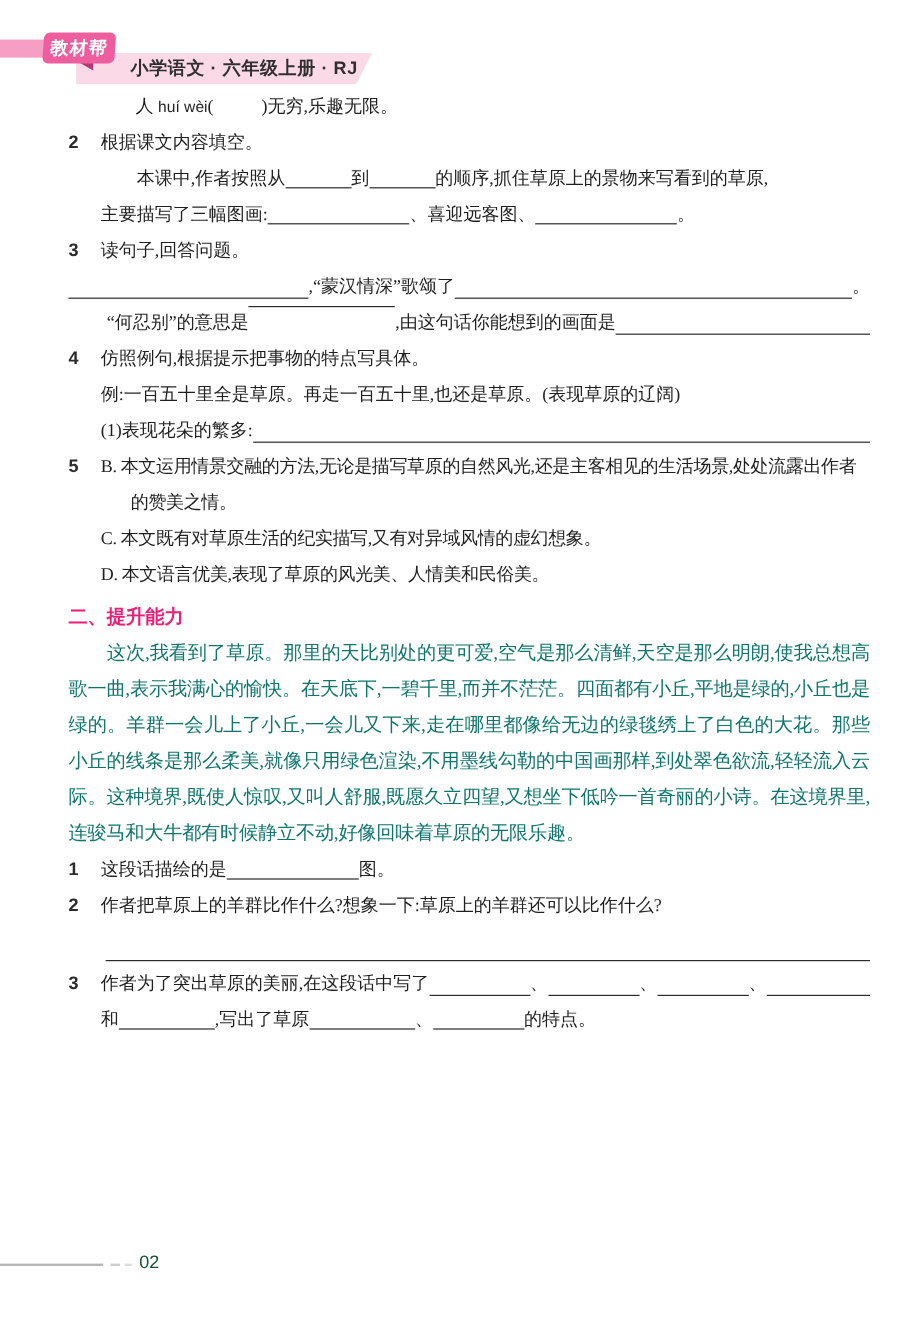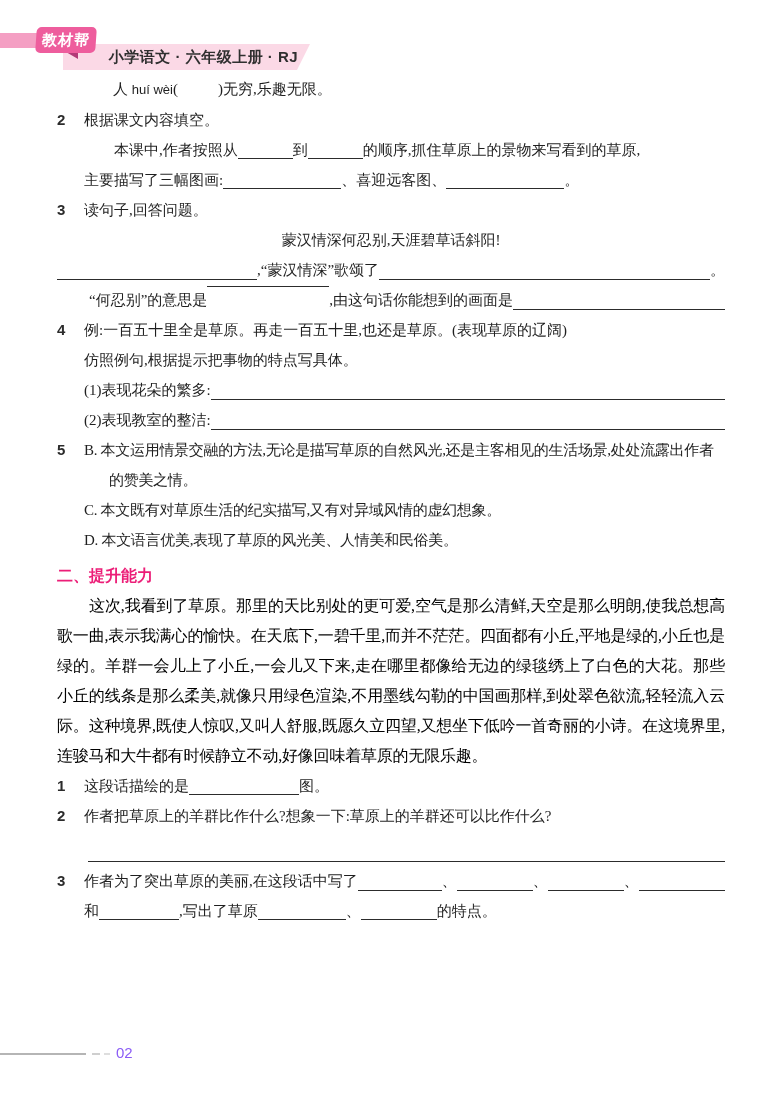--- a/index.html
+++ b/index.html
@@ -45,30 +45,30 @@
   .blank{display:inline-block;height:1px;border-bottom:1px solid #2c2c2c;vertical-align:-4px;}
   .w55{width:55px}.w76{width:76px}.w80{width:80px}.w84{width:84px}.w88{width:88px}
   .w110{width:110px}.w118{width:118px}.w122{width:122px}.w200{width:200px}
   .fline{display:flex;}
   .fline > span{white-space:nowrap;}
   .bfill{flex:1 1 auto;border-bottom:1px solid #2c2c2c;margin-bottom:5px;}
   .sec-title{
     margin-top:6px;font-family:"Liberation Sans","DejaVu Sans",sans-serif;
     font-weight:bold;font-size:16px;color:var(--section_title,#ec1e78);
   }
-  .passage{font-size:16px;line-height:30px;text-align:justify;text-indent:2em;letter-spacing:-0.2px;color:#000000;}
+  .passage{font-size:16px;line-height:30px;text-align:justify;text-indent:2em;letter-spacing:-0.2px;color:#0f766e;}
   .answer-line{margin-left:31px;margin-top:8px;height:22px;border-bottom:1px solid #2c2c2c;}
   .mt4{margin-top:4px;}
   
   .footer-line{position:absolute;left:0;top:1053px;width:86px;height:2px;background:var(--footer_gray,#b5b5b5);}
   .footer-dash1{position:absolute;left:92px;top:1053px;width:8px;height:2px;background:#cfcfcf;}
   .footer-dash2{position:absolute;left:104px;top:1053px;width:6px;height:2px;background:#dedede;}
   .footer-page{
     position:absolute;left:116px;top:1044px;
-    font-family:"Liberation Sans","DejaVu Sans",sans-serif;font-size:15px;color:#8b5cf6;
+    font-family:"Liberation Sans","DejaVu Sans",sans-serif;font-size:15px;color:#14532d;
   }
 </style>
 </head>
 <body>
 
 <div class="page">
 
   <div class="hdr-strip"></div>
   <div class="hdr-fold"></div>
   <div class="hdr-badge">教材帮</div>
@@ -94,45 +94,40 @@
         </div>
       </div>
     </div>
 
     <div class="row">
       <span class="qnum">3</span>
       <div class="qbody">
         <div>读句子,回答问题。</div>
       </div>
     </div>
-    <div class="center">蒙汉情深何忍别,天涯碧草话斜阳!</div>
     <div class="fline">
       <span class="blank w200" style="align-self:flex-end;margin-bottom:5px"></span>
         <span>,“蒙汉情深”歌颂了</span>
         <span class="bfill"></span>
         <span>。</span>
     </div>
     <div class="fline" style="padding-left:32px">
       <span>“何忍别”的意思是</span>
         <span class="blank w122"></span>
         <span>,由这句话你能想到的画面是</span>
         <span class="bfill"></span>
     </div>
 
     <div class="row">
       <span class="qnum">4</span>
       <div class="qbody">
+        <div>仿照例句,根据提示把事物的特点写具体。</div>
         <div>例:一百五十里全是草原。再走一百五十里,也还是草原。(表现草原的辽阔)</div>
-        <div>仿照例句,根据提示把事物的特点写具体。</div>
         <div class="fline">
           <span>(1)表现花朵的繁多:</span>
-            <span class="bfill"></span>
-        </div>
-        <div class="fline">
-          <span>(2)表现教室的整洁:</span>
             <span class="bfill"></span>
         </div>
       </div>
     </div>
 
     <div class="row">
       <span class="qnum">5</span>
       <div class="qbody">
         <div class="hang tight">B. 本文运用情景交融的方法,无论是描写草原的自然风光,还是主客相见的生活场景,处处流露出作者的赞美之情。</div>
         <div class="hang tight">C. 本文既有对草原生活的纪实描写,又有对异域风情的虚幻想象。</div>

